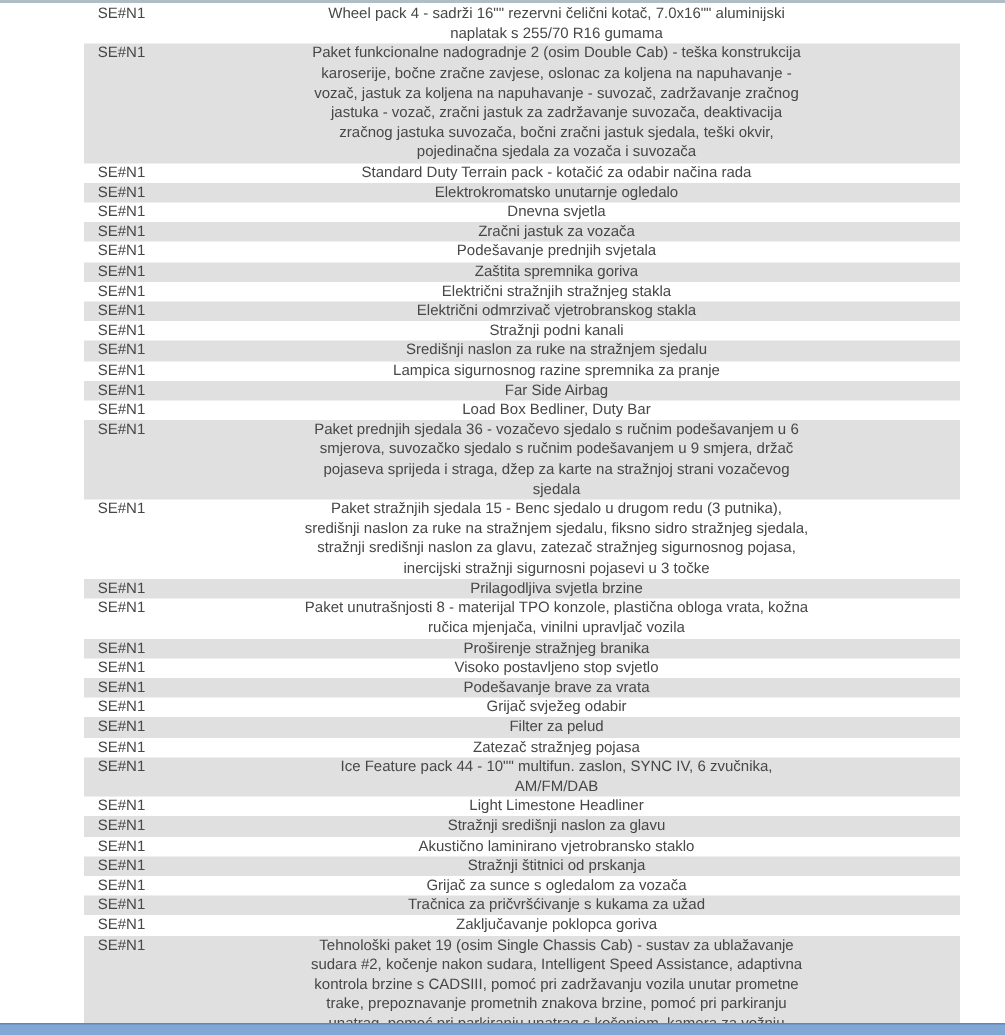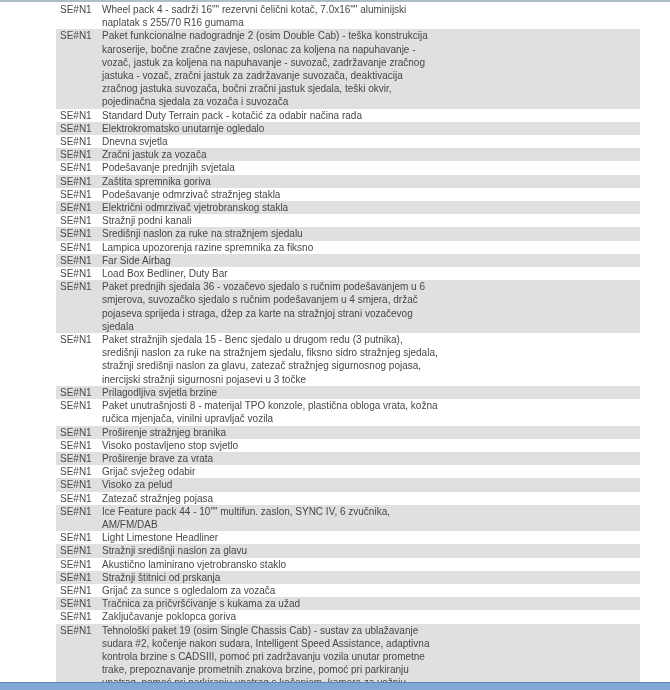--- a/index.html
+++ b/index.html
@@ -11,21 +11,21 @@
     color: #474747;
     position: relative;
     overflow: hidden;
   }
   .top-line {
     position: absolute; top: 0; left: 0;
     width: 670px; height: 2px;
     background: #aebdc6;
   }
   .rows {
-    position: absolute; top: 3px; left: 0; width: 614px;
+    position: absolute; top: 3px; left: 0; width: 614px; text-align: center;
   }
   .row {
     display: flex;
     margin-left: 56px;
     width: 584px;
     line-height: 13.2px;
   }
   .row:nth-child(even) { background: #e0e0e0; }
   .code {
     flex: 0 0 42px;
@@ -91,57 +91,57 @@
     <span class="desc">Podešavanje prednjih svjetala</span>
   </div>
 
   <div class="row">
     <span class="code">SE#N1</span>
     <span class="desc">Zaštita spremnika goriva</span>
   </div>
 
   <div class="row">
     <span class="code">SE#N1</span>
-    <span class="desc">Podešavanje odmrzivač stražnjeg stakla</span>
+    <span class="desc">Električni stražnjih stražnjeg stakla</span>
   </div>
 
   <div class="row">
     <span class="code">SE#N1</span>
     <span class="desc">Električni odmrzivač vjetrobranskog stakla</span>
   </div>
 
   <div class="row">
     <span class="code">SE#N1</span>
     <span class="desc">Stražnji podni kanali</span>
   </div>
 
   <div class="row">
     <span class="code">SE#N1</span>
     <span class="desc">Središnji naslon za ruke na stražnjem sjedalu</span>
   </div>
 
   <div class="row">
     <span class="code">SE#N1</span>
-    <span class="desc">Lampica upozorenja razine spremnika za fiksno</span>
+    <span class="desc">Lampica sigurnosnog razine spremnika za pranje</span>
   </div>
 
   <div class="row">
     <span class="code">SE#N1</span>
     <span class="desc">Far Side Airbag</span>
   </div>
 
   <div class="row">
     <span class="code">SE#N1</span>
     <span class="desc">Load Box Bedliner, Duty Bar</span>
   </div>
 
   <div class="row">
     <span class="code">SE#N1</span>
     <span class="desc">Paket prednjih sjedala 36 - vozačevo sjedalo s ručnim podešavanjem u 6
-smjerova, suvozačko sjedalo s ručnim podešavanjem u 4 smjera, držač
+smjerova, suvozačko sjedalo s ručnim podešavanjem u 9 smjera, držač
 pojaseva sprijeda i straga, džep za karte na stražnjoj strani vozačevog
 sjedala</span>
   </div>
 
   <div class="row">
     <span class="code">SE#N1</span>
     <span class="desc">Paket stražnjih sjedala 15 - Benc sjedalo u drugom redu (3 putnika),
 središnji naslon za ruke na stražnjem sjedalu, fiksno sidro stražnjeg sjedala,
 stražnji središnji naslon za glavu, zatezač stražnjeg sigurnosnog pojasa,
 inercijski stražnji sigurnosni pojasevi u 3 točke</span>
@@ -163,31 +163,31 @@
     <span class="desc">Proširenje stražnjeg branika</span>
   </div>
 
   <div class="row">
     <span class="code">SE#N1</span>
     <span class="desc">Visoko postavljeno stop svjetlo</span>
   </div>
 
   <div class="row">
     <span class="code">SE#N1</span>
-    <span class="desc">Proširenje brave za vrata</span>
+    <span class="desc">Podešavanje brave za vrata</span>
   </div>
 
   <div class="row">
     <span class="code">SE#N1</span>
     <span class="desc">Grijač svježeg odabir</span>
   </div>
 
   <div class="row">
     <span class="code">SE#N1</span>
-    <span class="desc">Visoko za pelud</span>
+    <span class="desc">Filter za pelud</span>
   </div>
 
   <div class="row">
     <span class="code">SE#N1</span>
     <span class="desc">Zatezač stražnjeg pojasa</span>
   </div>
 
   <div class="row">
     <span class="code">SE#N1</span>
     <span class="desc">Ice Feature pack 44 - 10"" multifun. zaslon, SYNC IV, 6 zvučnika,

